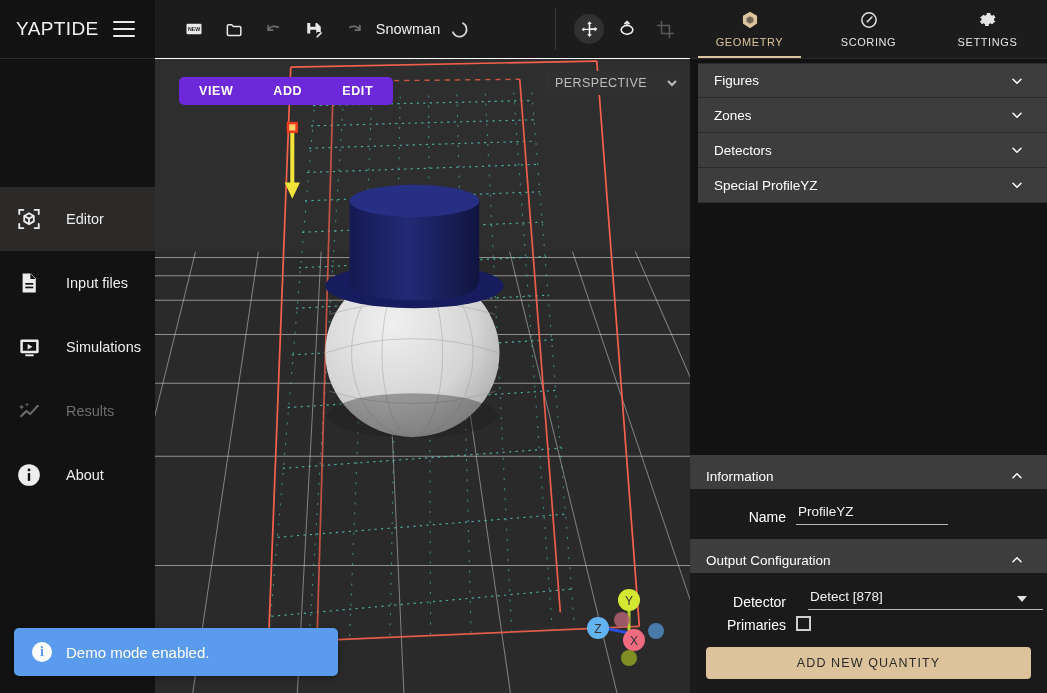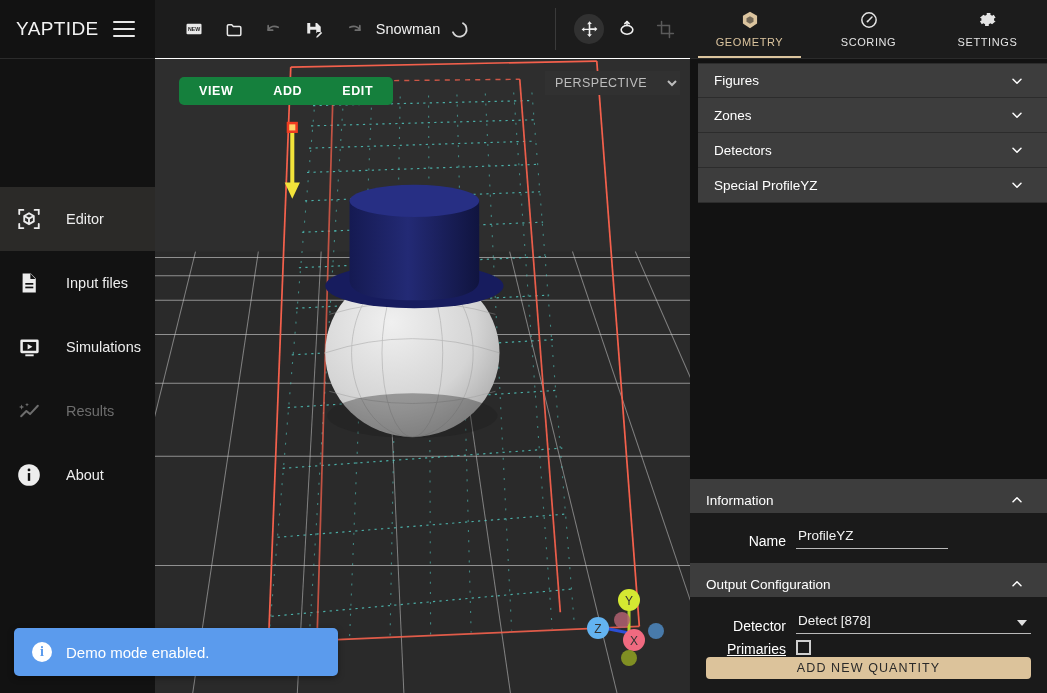--- a/index.html
+++ b/index.html
@@ -80,21 +80,21 @@
   .side-item.active { background: #2b2a28; }
   .side-item.disabled { color: #6d6d6d; cursor: default; }
   .side-item .sicon { width: 30px; display: flex; align-items: center; justify-content: center; }
   .side-item.disabled .sicon { color: #6d6d6d; }
 
   
   .viewport { flex: 1; position: relative; background: #2e2e2e; overflow: hidden; }
   .vp-canvas { position: absolute; inset: 0; }
   .vp-menu {
     position: absolute; left: 24px; top: 18px; height: 28px; display: flex;
-    align-items: center; background: #15803d; border-radius: 5px; z-index: 4;
+    align-items: center; background: #6d28d9; border-radius: 5px; z-index: 4;
   }
   .vp-menu span {
     color: #fff; font-size: 12.5px; font-weight: bold; letter-spacing: .6px;
     padding: 0 20px; cursor: pointer;
   }
   .vp-select {
     position: absolute; right: 10px; top: 12px; z-index: 4;
     background: #313131; color: #bdbdbd; border: none; font-size: 12.5px;
     letter-spacing: .4px; padding: 4px 6px; width: 135px;
     font-family: "Liberation Sans", sans-serif; cursor: pointer;
@@ -121,41 +121,41 @@
     height: 34px; background: #3d3d3d; display: flex; align-items: center;
     justify-content: space-between; padding: 8px 22px 0 16px; color: #fff; font-size: 13.5px;
     cursor: pointer;
   }
   .section-body { background: #1a1a1a; padding: 8px 16px 14px 16px; }
 
   .field-row { display: flex; align-items: flex-end; gap: 10px; margin-top: 6px; }
   .field-label { color: #ffffff; font-size: 14px; text-align: right; }
   .fl-name { width: 80px; }
   .fl-det { width: 80px; }
-  .fl-prim { width: 80px; text-decoration: underline; }
+  .fl-prim { width: 80px; }
 
   .underline-input {
     flex: 1; background: transparent; border: none; border-bottom: 1px solid #b9b9b9;
     color: #f2f2f2; font-size: 13.5px; padding: 1px 2px 5px 2px; outline: none;
     font-family: "Liberation Sans", sans-serif;
   }
   .name-input { max-width: 152px; }
   .select-wrap { flex: 1; position: relative; }
-  .select-wrap .underline-input { width: 100%; }
+  .select-wrap .underline-input { width: 100%; margin-left: 12px; }
   .caret {
     position: absolute; right: 4px; bottom: 8px; width: 0; height: 0;
     border-left: 5px solid transparent; border-right: 5px solid transparent;
     border-top: 6px solid #e0e0e0; pointer-events: none;
   }
   .cbox {
     width: 15px; height: 15px; border: 2px solid #cfcfcf; background: transparent;
     cursor: pointer; margin-bottom: 2px;
   }
   .add-btn {
-    display: block; width: 100%; height: 22px;
+    display: block; width: 100%; margin-top: 14px; height: 32px;
     background: #dcc39b; color: #2a2a2a; border: none; border-radius: 4px;
     font-size: 12.5px; letter-spacing: 1.1px; cursor: pointer;
     font-family: "Liberation Sans", sans-serif;
   }
 
   
   .toast {
     position: absolute; left: 14px; bottom: 17px; width: 324px; height: 48px;
     background: #5b9bed; border-radius: 5px; display: flex; align-items: center;
     gap: 14px; padding-left: 18px; color: #fff; font-size: 15px; z-index: 9;

